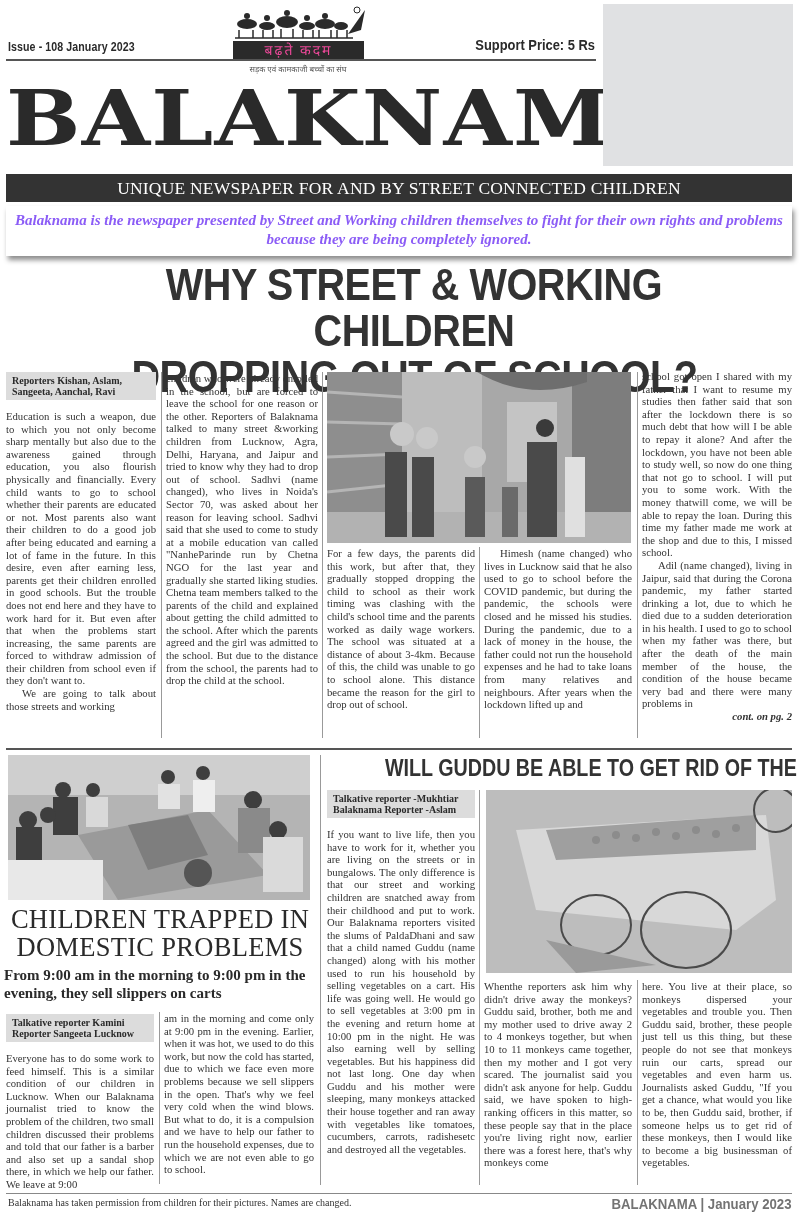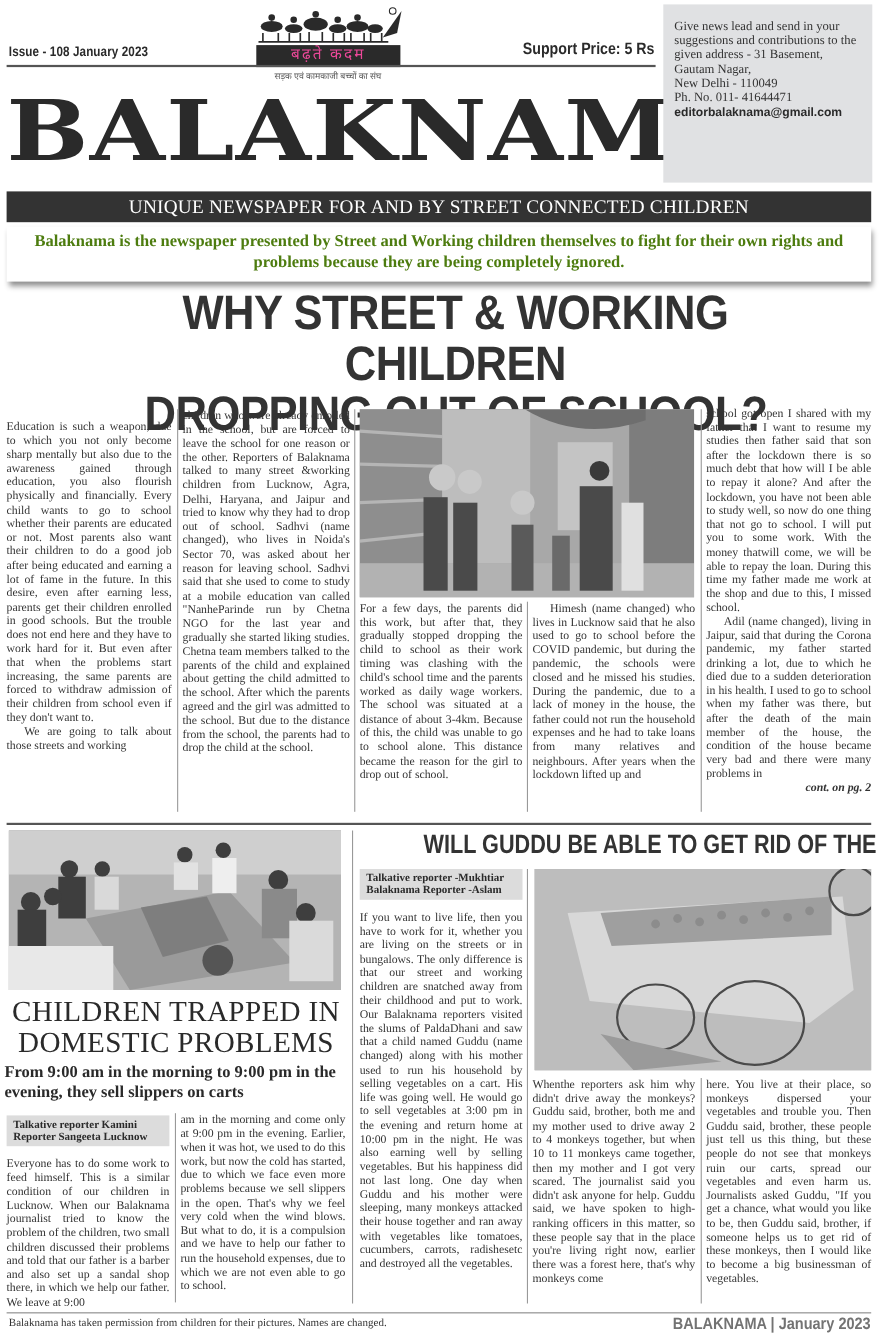--- a/index.html
+++ b/index.html
@@ -17,21 +17,21 @@
   .logo-band { position: absolute; left: 5px; top: 37px; width: 131px; height: 20px; background: #2a2a2a; color: #ec4899; font-size: 14px; text-align: center; line-height: 20px; font-weight: normal; letter-spacing: 2px; }
   .logo-tag { position: absolute; left: 0; top: 59px; width: 140px; text-align: center; font-size: 8px; color: #555; }
   .masthead { left: 6px; top: 74px; font-family: "DejaVu Serif", serif; font-weight: bold; font-size: 76px; line-height: 90px; letter-spacing: 1px; color: #2a2a2a; transform: scaleX(1.16); transform-origin: left; white-space: nowrap; }
 
   .support { left: 603px; top: 4px; width: 190px; height: 162px; background: #e0e1e3; padding: 6px 10px; }
   .support-title { font-size: 19px; line-height: 20px; color: #2a2a2a; }
   .support-body { margin-top: 8px; font-size: 11.5px; line-height: 13px; color: #333; }
   .support-email { font-family: "Liberation Sans", sans-serif; font-weight: bold; font-size: 11px; color: #2a2a2a; }
 
   .tagline-bar { left: 6px; top: 174px; width: 786px; height: 28px; background: #333; color: #fff; text-align: center; font-size: 17.5px; line-height: 28px; letter-spacing: 0.2px; }
-  .intro { left: 6px; top: 206px; width: 786px; height: 50px; background: #fff; box-shadow: 2px 4px 5px rgba(0,0,0,0.45); text-align: center; font-weight: bold; font-size: 15px; line-height: 19px; padding-top: 5px; color: #4d7c0f; }
+  .intro { left: 6px; top: 206px; width: 786px; height: 50px; background: #fff; box-shadow: 2px 4px 5px rgba(0,0,0,0.45); text-align: center; font-weight: bold; font-size: 15px; line-height: 19px; padding-top: 5px; color: #8b5cf6; font-style: italic; }
 
   .headline { left: 0; top: 262px; width: 800px; text-align: center; font-family: "Liberation Sans", sans-serif; font-weight: bold; font-size: 44px; line-height: 46px; color: #333; transform: scaleY(1.0); letter-spacing: -0.5px; padding-left: 28px; }
   .headline span { display: inline-block; transform: scaleX(0.9); }
 
   
   .col { font-size: 10.7px; line-height: 12.6px; text-align: justify; color: #333; }
   .byline { background: #dcdcdc; font-weight: bold; font-size: 10px; line-height: 11px; padding: 3px 6px; color: #2a2a2a; }
   .vrule { width: 1px; background: #999; }
   .indent { text-indent: 16px; }
   .photo { background: #9a9a9a; overflow: hidden; }
@@ -90,37 +90,32 @@
   </svg>
   <div class="logo-band">बढ़ते कदम</div>
   <div class="logo-tag">सड़क एवं कामकाजी बच्चों का संघ</div>
 </div>
 
 <div class="abs price">Support Price: 5 Rs</div>
 <div class="abs rule-top"></div>
 <div class="abs masthead">BALAKNAMA</div>
 
 <div class="abs support">
-  <div class="support-body">
-    <div>Give news lead and send in your suggestions and contributions to the given address - 31 Basement, Gautam Nagar,</div>
-    <div>New Delhi - 110049</div>
-    <div>Ph. No. 011- 41644471</div>
-    <div class="support-email">editorbalaknama@gmail.com</div>
-  </div>
 </div>
 
 <div class="abs tagline-bar">UNIQUE NEWSPAPER  FOR AND BY STREET CONNECTED CHILDREN</div>
 <div class="abs intro">Balaknama is the newspaper presented by Street and Working children themselves to fight for their own rights and problems because they are being completely ignored.</div>
 
 <div class="abs headline">
   <span>WHY STREET &amp; WORKING CHILDREN</span><br>
   <span>DROPPING OUT OF SCHOOL?</span>
 </div>
 
 <div class="abs" style="left:6px; top:372px; width:150px;">
+  <div class="byline">Reporters Kishan, Aslam, Sangeeta, Aanchal, Ravi</div>
   <p class="col" style="margin-top:10px;">Education is such a weapon, due to which you not only become sharp mentally but also due to the awareness gained through education, you also flourish physically and financially. Every child wants to go to school whether their parents are educated or not. Most parents also want their children to do a good job after being educated and earning a lot of fame in the future. In this desire, even after earning less, parents get their children enrolled in good schools. But the trouble does not end here and they have to work hard for it. But even after that when the problems start increasing, the same parents are forced to withdraw admission of their children from school even if they don't want to.</p>
   <p class="col indent">We are going to talk about those streets and working</p>
 </div>
 <div class="abs vrule" style="left:161px; top:372px; height:366px;"></div>
 
 <div class="abs" style="left:166px; top:372px; width:152px;">
   <p class="col">children who were already enrolled in the school, but are forced to leave the school for one reason or the other. Reporters of Balaknama talked to many street &amp;working children from Lucknow, Agra, Delhi, Haryana, and Jaipur and tried to know why they had to drop out of school. Sadhvi (name changed), who lives in Noida's Sector 70, was asked about her reason for leaving school. Sadhvi said that she used to come to study at a mobile education van called "NanheParinde run by Chetna NGO for the last year and gradually she started liking studies. Chetna team members talked to the parents of the child and explained about getting the child admitted to the school. After which the parents agreed and the girl was admitted to the school. But due to the distance from the school, the parents had to drop the child at the school.</p>
 </div>
 <div class="abs vrule" style="left:322px; top:372px; height:366px;"></div>
 

